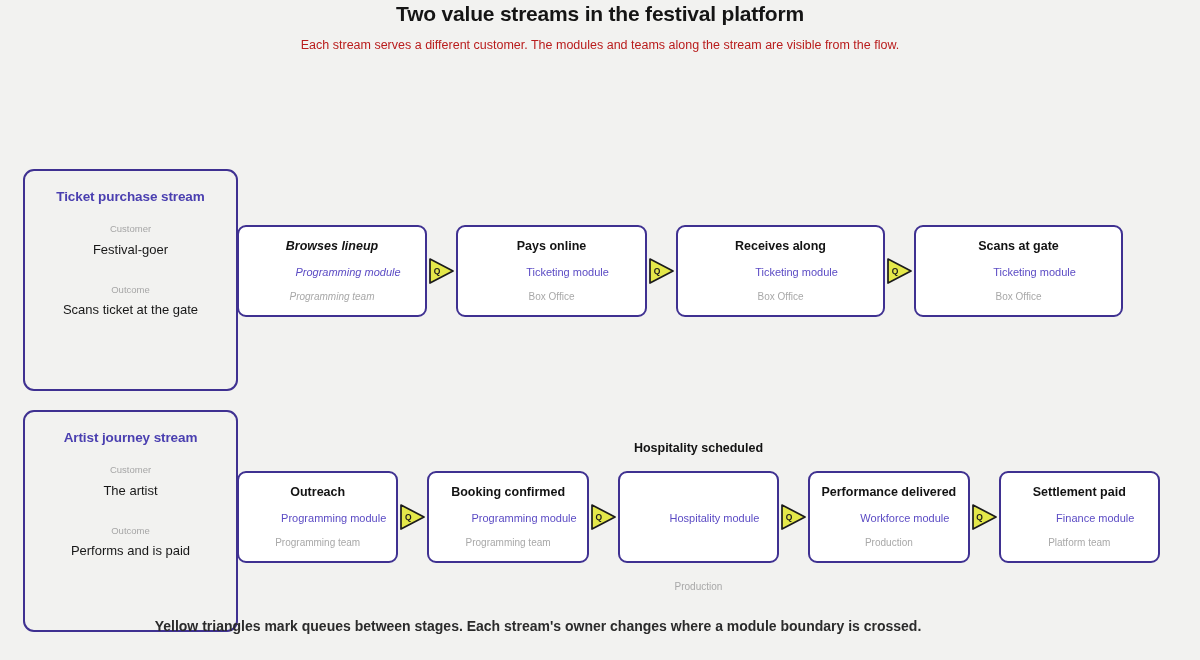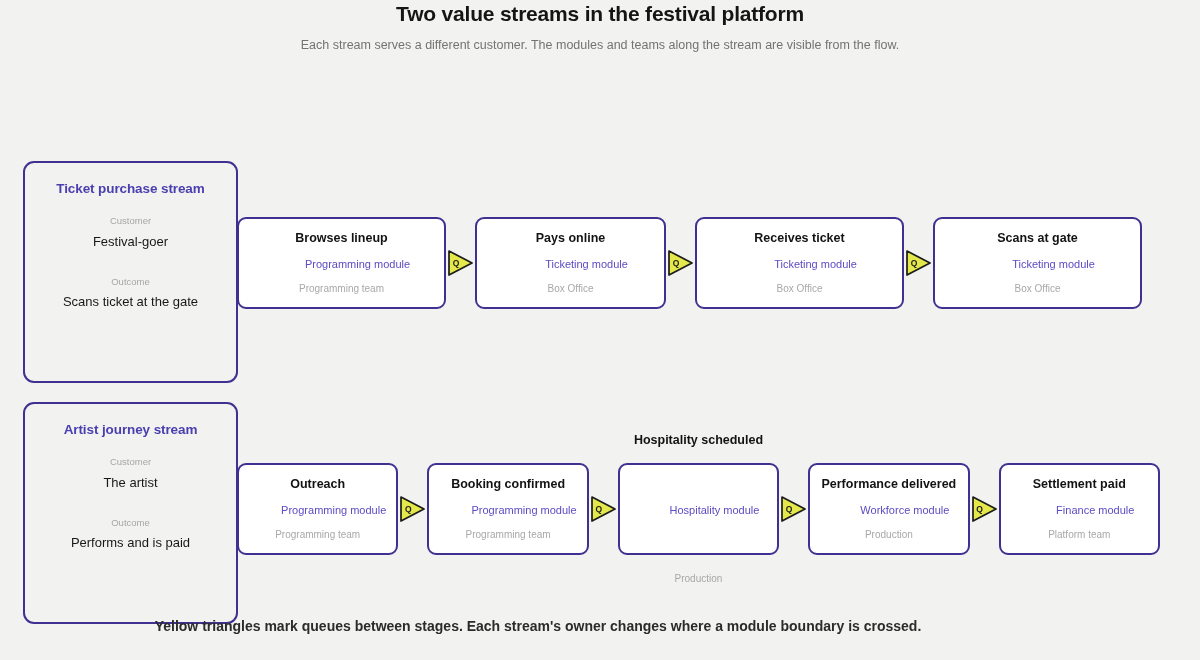--- a/index.html
+++ b/index.html
@@ -15,21 +15,21 @@
     position: relative;
   }
 
   
   .header { width: 1200px; padding-top: 2px; text-align: center; }
   .page-title {
     font-size: 21px; font-weight: bold; color: #151515;
     letter-spacing: -0.2px; margin: 0;
   }
   .page-subtitle {
-    font-size: 12.5px; color: #737373; margin: 12px 0 8px 0; font-weight: normal;
+    font-size: 12.5px; color: #b91c1c; margin: 12px 0 16px 0; font-weight: normal;
   }
 
   
   .streams { position: relative; }
 
   .stream-row {
     position: absolute;
     left: 0; width: 1200px;
     height: 225px;
   }
@@ -134,21 +134,21 @@
         <div class="stream-meta">
           <div class="meta-label">Customer</div>
           <div class="meta-value">Festival-goer</div>
         </div>
         <div class="stream-meta second">
           <div class="meta-label">Outcome</div>
           <div class="meta-value">Scans ticket at the gate</div>
         </div>
       </div>
       <div class="flow-track">
-        <div class="stage-box" style="width: 209px;">
+        <div class="stage-box" style="width: 190px; font-style: italic;">
           <div class="stage-title">Browses lineup</div>
           <div class="stage-module">Programming module</div>
           <div class="stage-team">Programming team</div>
         </div>
         <div class="queue-marker">
           <svg width="29" height="30" viewBox="0 0 29 30" aria-hidden="true">
             <polygon points="3,3 26,15 3,27" fill="#e4e84a" stroke="#1b1b1b" stroke-width="1.7" stroke-linejoin="round"></polygon>
           </svg>
           <span class="queue-letter">Q</span>
         </div>
@@ -157,21 +157,21 @@
           <div class="stage-module">Ticketing module</div>
           <div class="stage-team">Box Office</div>
         </div>
         <div class="queue-marker">
           <svg width="29" height="30" viewBox="0 0 29 30" aria-hidden="true">
             <polygon points="3,3 26,15 3,27" fill="#e4e84a" stroke="#1b1b1b" stroke-width="1.7" stroke-linejoin="round"></polygon>
           </svg>
           <span class="queue-letter">Q</span>
         </div>
         <div class="stage-box" style="width: 209px;">
-          <div class="stage-title">Receives ticket</div>
+          <div class="stage-title">Receives along</div>
           <div class="stage-module">Ticketing module</div>
           <div class="stage-team">Box Office</div>
         </div>
         <div class="queue-marker">
           <svg width="29" height="30" viewBox="0 0 29 30" aria-hidden="true">
             <polygon points="3,3 26,15 3,27" fill="#e4e84a" stroke="#1b1b1b" stroke-width="1.7" stroke-linejoin="round"></polygon>
           </svg>
           <span class="queue-letter">Q</span>
         </div>
         <div class="stage-box" style="width: 209px;">

